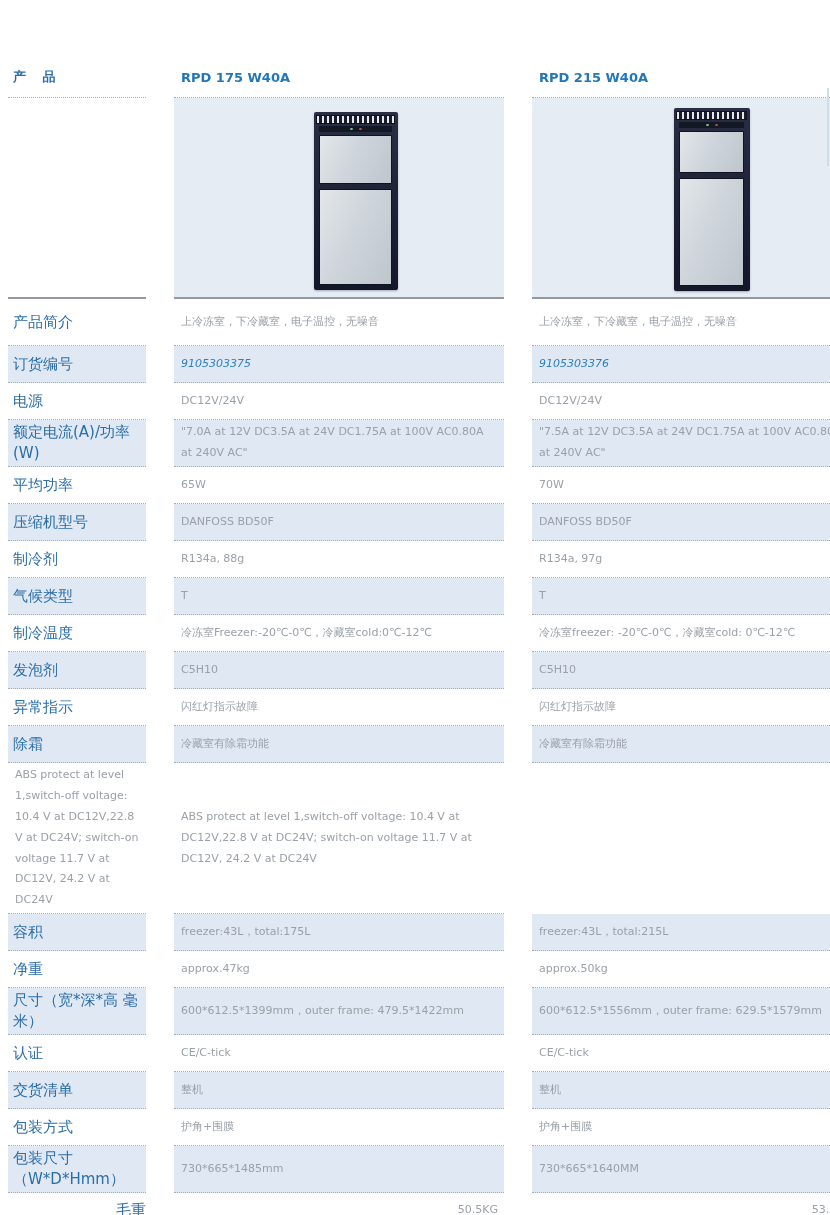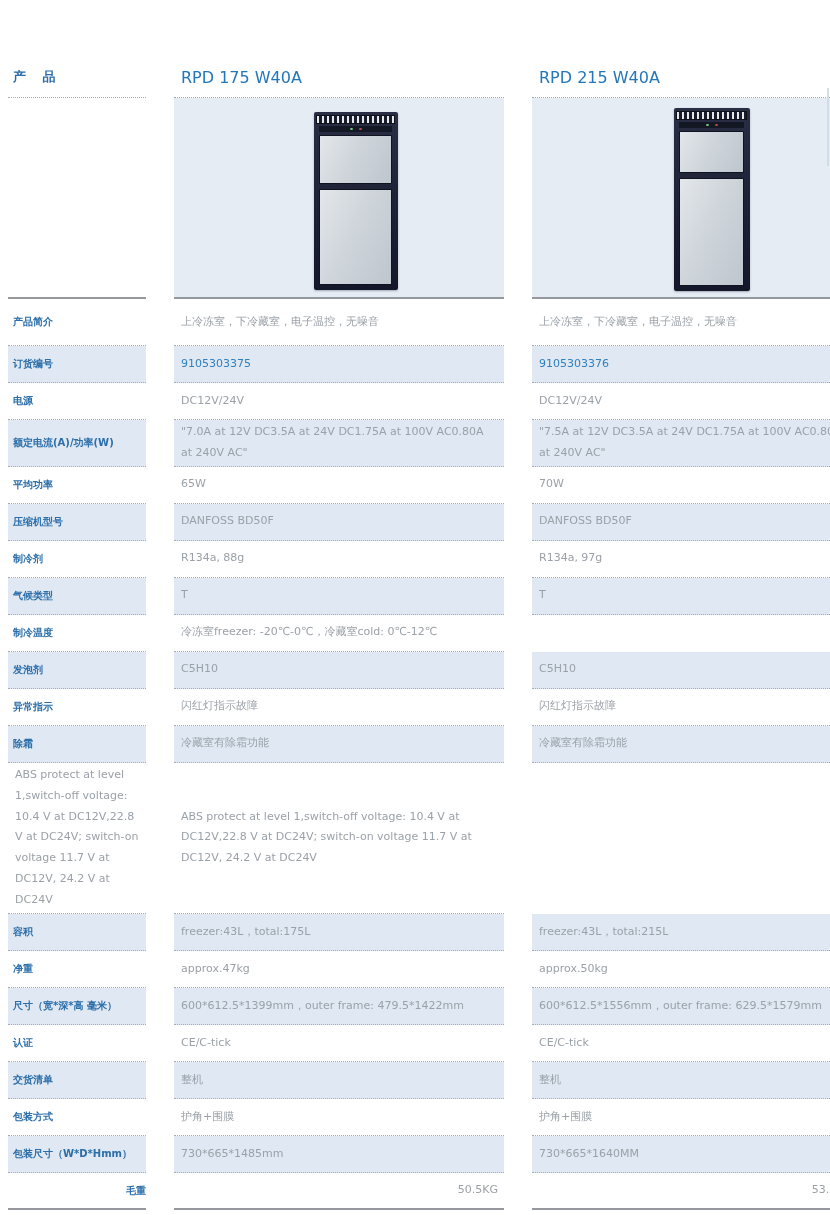--- a/index.html
+++ b/index.html
@@ -14,37 +14,37 @@
   }
   html,body{margin:0;padding:0;background:#fff;}
   body{font-family:"DejaVu Sans","Liberation Sans",sans-serif;}
   .page{position:relative;width:830px;height:1215px;background:#fff;box-sizing:border-box;padding:57px 8px 0 8px;overflow:hidden;}
   .grid{display:grid;grid-template-columns:138px 330px 326px;column-gap:28px;}
   .cell{box-sizing:border-box;display:flex;align-items:center;}
   
   .header-row{height:41px;}
   .header-row .cell{border-bottom:1px dotted var(--dotted-gray);}
   .header-label{font-size:13px;font-weight:bold;color:var(--label-blue);letter-spacing:6px;padding-left:5px;}
-  .model-name{font-size:16px;font-weight:400;color:var(--accent-blue);padding-left:7px;}
+  .model-name{font-size:13px;font-weight:700;color:var(--accent-blue);padding-left:7px;}
   
   .image-row{height:201px;}
   .image-row .cell{border-bottom:2px solid var(--rule-gray);}
   .image-cell{background:var(--image-bg);justify-content:center;align-items:flex-start;}
   
   .spec-row .cell{min-height:37px;border-bottom:1px dotted var(--dotted-gray);padding-top:2px;padding-bottom:2px;}
   .spec-row.roomy .cell{min-height:47px;}
   .spec-row.tall .cell{min-height:83px;}
   .spec-row.tall .label-cell{align-items:flex-start;padding-top:15px;}
   .spec-row.shaded .cell{background:var(--row-shade);}
   .spec-row:last-child .cell{border-bottom:2px solid var(--rule-gray);justify-content:flex-end;}
   .label-cell{padding-left:5px;}
-  .label-text{font-size:10px;font-weight:bold;color:var(--label-blue);line-height:1.4;}
+  .label-text{font-size:15px;font-weight:normal;color:var(--label-blue);line-height:1.4;}
   .value-cell{padding-left:7px;padding-right:6px;}
   .value-text{font-size:11px;color:var(--value-gray);line-height:1.9;}
-  .spec-row.accent .value-text{color:var(--link-blue);}
+  .spec-row.accent .value-text{color:var(--link-blue);font-style:italic;}
   
   .fridge{background:linear-gradient(#2a2e44,#14172a);border-radius:2px;padding:3px 6px 5px 5px;display:flex;flex-direction:column;box-sizing:border-box;transform:translateX(17px);box-shadow:0 1px 2px rgba(40,50,70,.35);}
   .f1{width:84px;height:178px;margin-top:14px;}
   .f2{width:76px;height:183px;margin-top:10px;}
   .fr-grille{height:7px;flex:none;background:repeating-linear-gradient(90deg,#e6e8eb 0 2px,#181b29 2px 5px);border:1px solid #0e101a;margin:0 -3px 2px -3px;}
   .fr-panel{height:6px;flex:none;background:#141724;display:flex;align-items:center;justify-content:center;gap:6px;margin-bottom:3px;}
   .led{width:3px;height:2px;border-radius:50%;display:block;}
   .led.g{background:#86c986;}
   .led.r{background:#c0504d;}
   .fr-door{background:linear-gradient(115deg,#e3e7eb 0%,#cfd5db 45%,#bec6ce 100%);border:1px solid #0f1220;border-radius:1px;}
@@ -187,20 +187,23 @@
     <div class="cell value-cell">
           <span class="value-text">T</span>
         </div>
   </div>
 
   <div class="grid spec-row">
     <div class="cell label-cell">
           <span class="label-text">制冷温度</span>
         </div>
     <div class="cell value-cell">
+          <span class="value-text">冷冻室Freezer:-20℃-0℃，冷藏室cold:0℃-12℃</span>
+        </div>
+    <div class="cell value-cell">
           <span class="value-text">冷冻室freezer: -20℃-0℃，冷藏室cold: 0℃-12℃</span>
         </div>
   </div>
 
   <div class="grid spec-row shaded">
     <div class="cell label-cell">
           <span class="label-text">发泡剂</span>
         </div>
     <div class="cell value-cell">
           <span class="value-text">C5H10</span>

